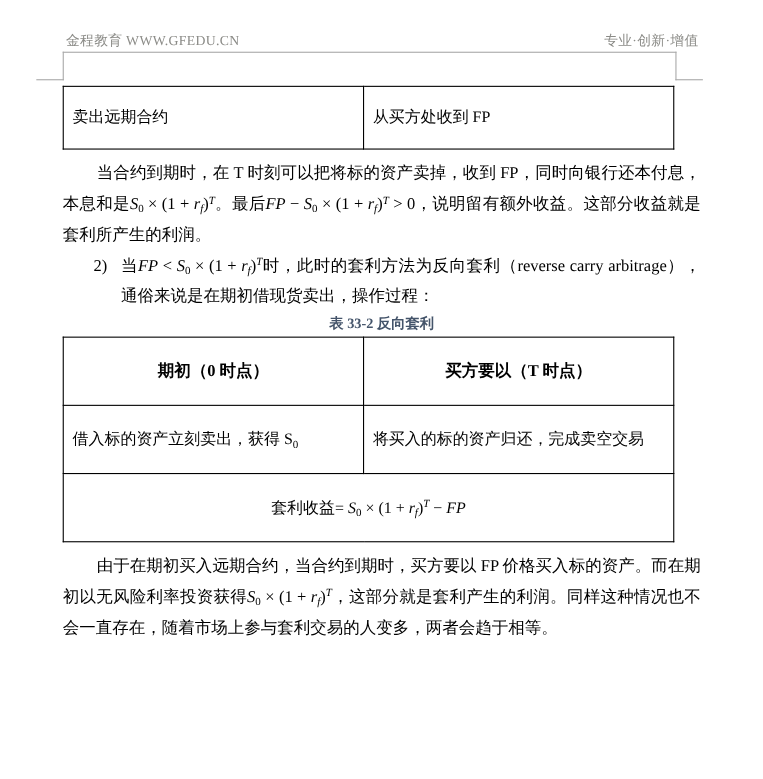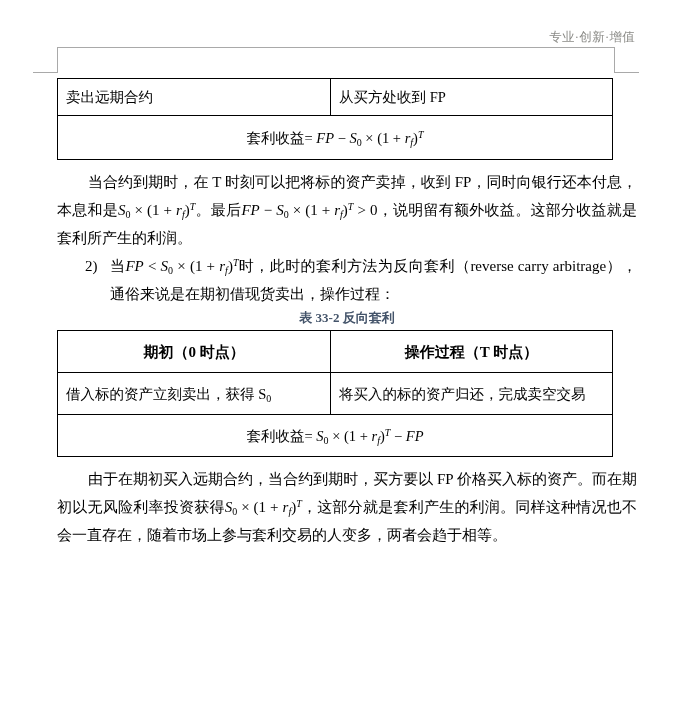--- a/index.html
+++ b/index.html
@@ -25,21 +25,21 @@
   .rule-vl{left:57px;top:47px;width:1px;height:26px;}
   .rule-vr{left:614px;top:47px;width:1px;height:26px;}
   .rule-sl{left:33px;top:72px;width:25px;height:1px;}
   .rule-sr{left:614px;top:72px;width:25px;height:1px;}
 
   .content{position:absolute;left:57px;top:78px;width:580px;}
 
   table.doc-table{border-collapse:collapse;width:556px;table-layout:fixed;}
   .doc-table td{
     border:1px solid var(--border);
-    padding:6px 8px;font-size:14.5px;line-height:20px;vertical-align:middle;
+    padding:16px 8px;font-size:14.5px;line-height:20px;vertical-align:middle;
     overflow:hidden;
   }
   .doc-table td.c1{width:256px;}
   .t1 tr.r1 td{height:24px;}
   td.formula-cell{text-align:center;height:31px;}
   .t2 td{height:29px;}
   .t2 td.th{font-weight:bold;text-align:center;font-size:15px;}
 
   .para{margin:0;text-align:justify;}
   .indent{text-indent:31px;}
@@ -60,57 +60,55 @@
   .run-sub,.run-subit,.run-supit{font-size:10px;line-height:0;position:relative;}
   .run-sub{top:3px;}
   .run-subit{top:3px;font-style:italic;}
   .run-supit{top:-5px;font-style:italic;}
 </style>
 </head>
 <body>
 
 <div class="page">
 
+  <div class="hdr hdr-left">金程教育 WWW.GFEDU.CN</div>
   <div class="hdr hdr-right">专业·创新·增值</div>
 
   <div class="rule rule-h"></div>
   <div class="rule rule-vl"></div>
   <div class="rule rule-vr"></div>
   <div class="rule rule-sl"></div>
   <div class="rule rule-sr"></div>
 
   <div class="content">
 
     <table class="doc-table t1">
       <tbody>
           <tr class="r1">
         <td class="c1">卖出远期合约</td>
         <td>从买方处收到 FP</td>
-      </tr>
-      <tr>
-        <td colspan="2" class="formula-cell"><span class="run-cn">套利收益</span><span class="run-lat">= </span><span class="run-it">FP</span><span class="run-lat"> − </span><span class="run-it">S</span><span class="run-sub">0</span><span class="run-lat"> × (1 + </span><span class="run-it">r</span><span class="run-subit">f</span><span class="run-lat">)</span><span class="run-supit">T</span></td>
       </tr>
     </tbody>
       </table>
 
     <p class="para indent p1"><span class="run-cn">当合约到期时，在 </span><span class="run-lat">T</span><span class="run-cn"> 时刻可以把将标的资产卖掉，收到 </span><span class="run-lat">FP</span><span class="run-cn">，同时向银行还本付息，本息和是</span><span class="run-it">S</span><span class="run-sub">0</span><span class="run-lat"> × (1 + </span><span class="run-it">r</span><span class="run-subit">f</span><span class="run-lat">)</span><span class="run-supit">T</span><span class="run-cn">。最后</span><span class="run-it">FP</span><span class="run-lat"> − </span><span class="run-it">S</span><span class="run-sub">0</span><span class="run-lat"> × (1 + </span><span class="run-it">r</span><span class="run-subit">f</span><span class="run-lat">)</span><span class="run-supit">T</span><span class="run-lat"> &gt; 0</span><span class="run-cn">，说明留有额外收益。这部分收益就是套利所产生的利润。</span></p>
 
 
     <div class="list-item">
       <span class="list-marker">2)</span>
       <span class="list-body"><span class="run-cn">当</span><span class="run-it">FP</span><span class="run-lat"> &lt; </span><span class="run-it">S</span><span class="run-sub">0</span><span class="run-lat"> × (1 + </span><span class="run-it">r</span><span class="run-subit">f</span><span class="run-lat">)</span><span class="run-supit">T</span><span class="run-cn">时，此时的套利方法为反向套利（</span><span class="run-lat">reverse carry arbitrage</span><span class="run-cn">），通俗来说是在期初借现货卖出，操作过程：</span></span>
     </div>
 
     <div class="caption">表 33-2 反向套利</div>
 
     <table class="doc-table t2">
       <tbody>
           <tr>
         <td class="c1 th">期初（0 时点）</td>
-        <td class="th">操作过程（T 时点）</td>
+        <td class="th">买方要以（T 时点）</td>
       </tr>
       <tr>
         <td class="c1"><span class="run-cn">借入标的资产立刻卖出，获得 </span><span class="run-lat">S</span><span class="run-sub">0</span></td>
         <td><span class="run-cn">将买入的标的资产归还，完成卖空交易</span></td>
       </tr>
       <tr>
         <td colspan="2" class="formula-cell"><span class="run-cn">套利收益</span><span class="run-lat">= </span><span class="run-it">S</span><span class="run-sub">0</span><span class="run-lat"> × (1 + </span><span class="run-it">r</span><span class="run-subit">f</span><span class="run-lat">)</span><span class="run-supit">T</span><span class="run-lat"> − </span><span class="run-it">FP</span></td>
       </tr>
     </tbody>
       </table>

